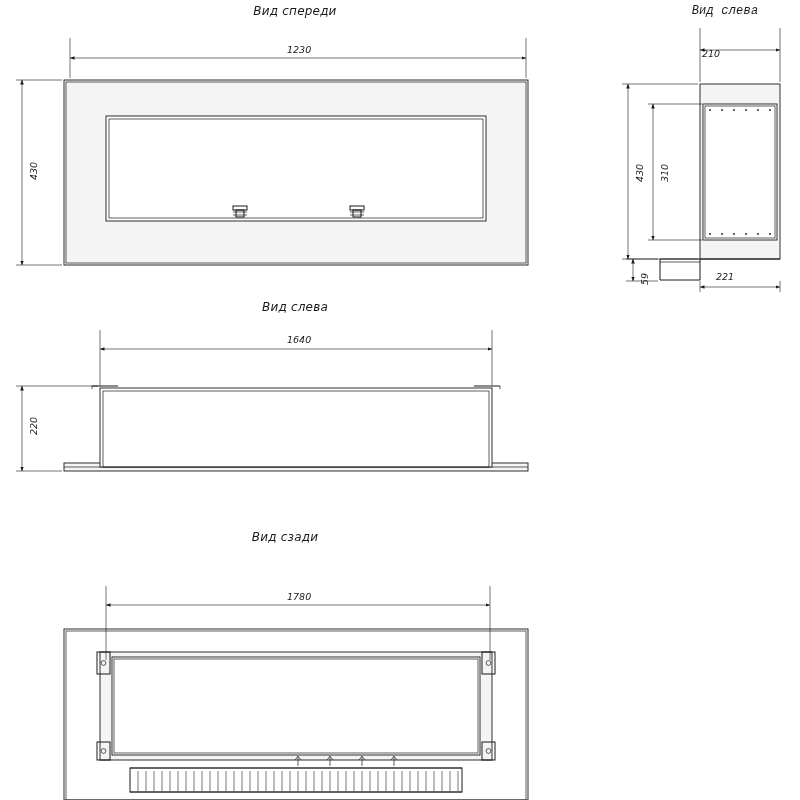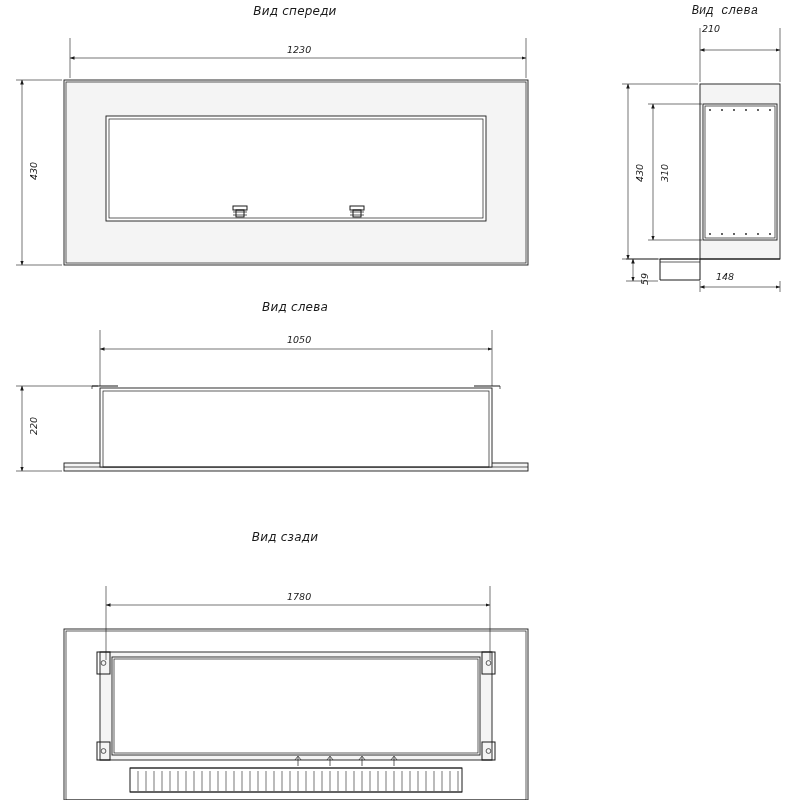--- a/index.html
+++ b/index.html
@@ -60,27 +60,27 @@
 <div id="sheet">
 
   <div class="view-title" style="left:225px; top:4px; width:140px;">Вид спереди</div>
   <div class="view-title" style="left:655px; top:4px; width:140px;font-family:Liberation Mono, monospace;">Вид слева</div>
   <div class="view-title" style="left:225px; top:300px; width:140px;">Вид слева</div>
   <div class="view-title" style="left:215px; top:530px; width:140px;">Вид сзади</div>
 
   <div class="dim-label" style="left:287px; top:44px;">1230</div>
   <div class="dim-label vert" style="left:28px; top:180px;">430</div>
 
-  <div class="dim-label" style="left:702px; top:23px;">210</div>
+  <div class="dim-label" style="left:702px; top:48px;">210</div>
   <div class="dim-label vert" style="left:634px; top:182px;">430</div>
   <div class="dim-label vert" style="left:659px; top:182px;">310</div>
   <div class="dim-label vert" style="left:639px; top:285px;">59</div>
-  <div class="dim-label" style="left:716px; top:271px;">148</div>
-
-  <div class="dim-label" style="left:287px; top:334px;">1050</div>
+  <div class="dim-label" style="left:716px; top:271px;">221</div>
+
+  <div class="dim-label" style="left:287px; top:334px;">1640</div>
   <div class="dim-label vert" style="left:28px; top:435px;">220</div>
 
   <div class="dim-label" style="left:287px; top:591px;">1780</div>
 
   <svg class="layer" viewBox="0 0 800 800">
     <defs>
       <marker id="ar-r" markerWidth="8" markerHeight="6" refX="7.5" refY="3" orient="auto">
         <path d="M0,0 L8,3 L0,6 z" class="arrowhead"></path>
       </marker>
       <marker id="ar-l" markerWidth="8" markerHeight="6" refX="0.5" refY="3" orient="auto">

